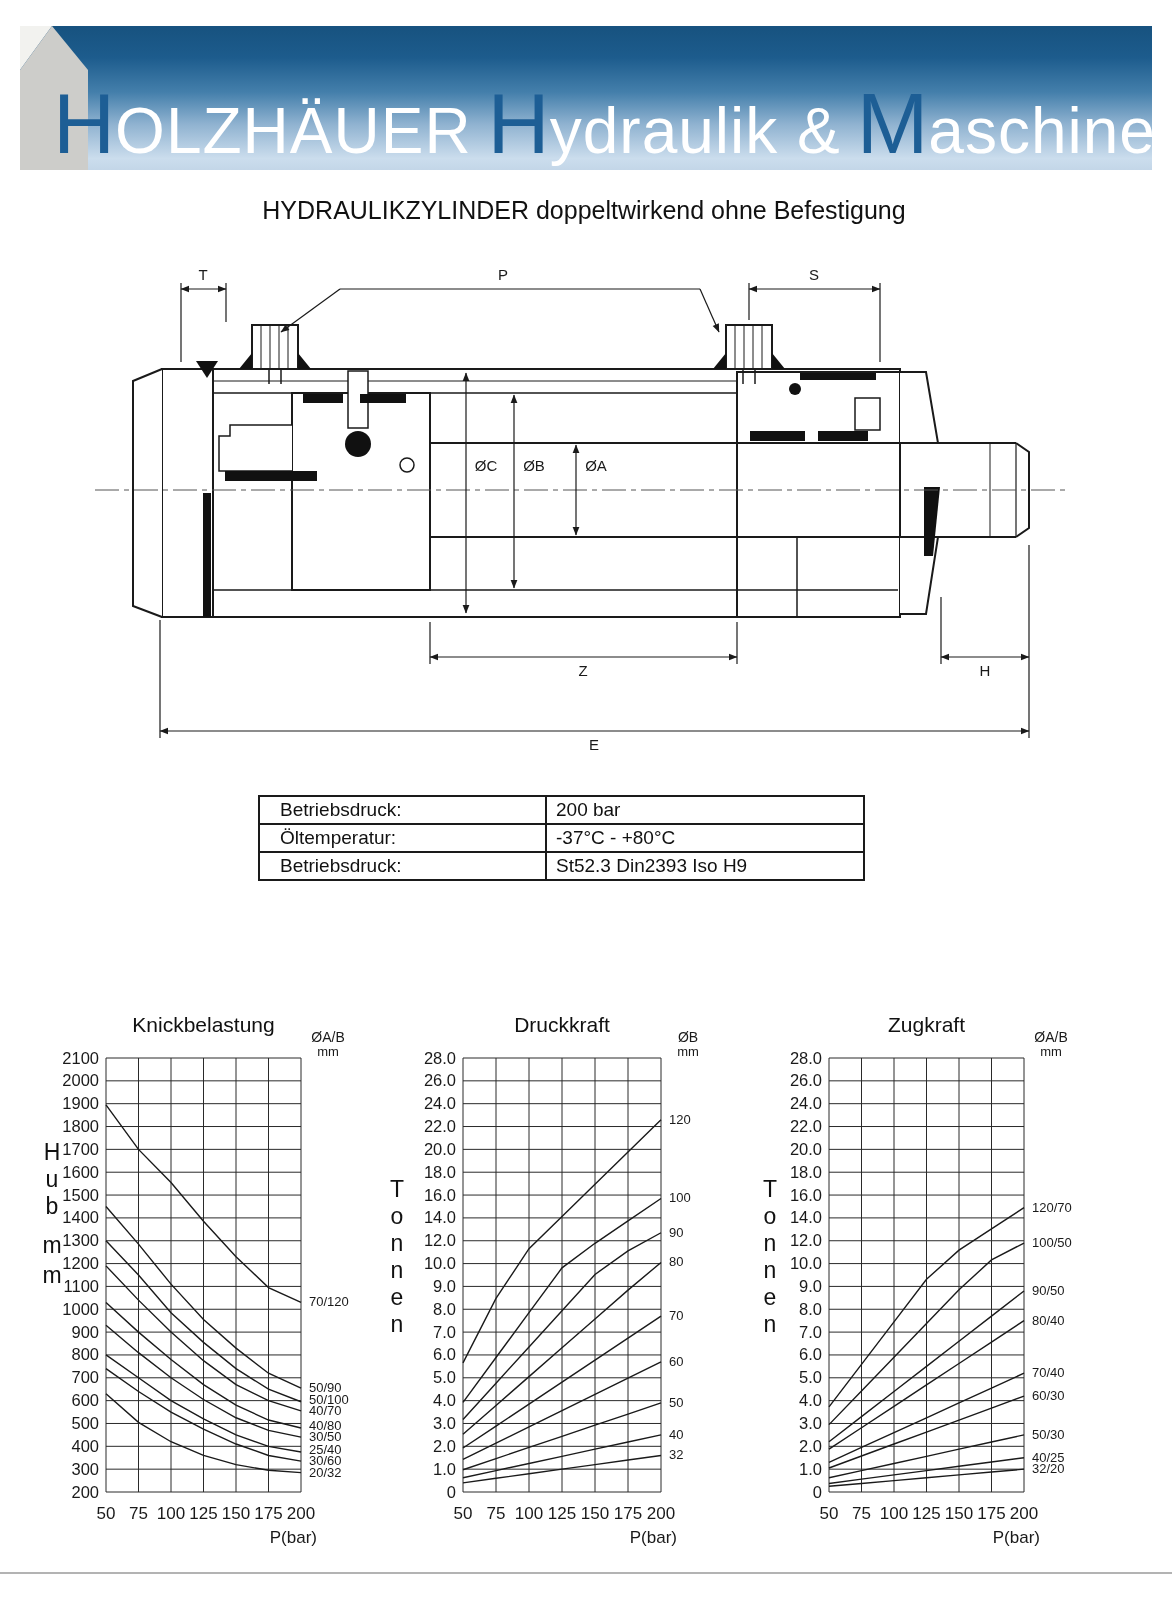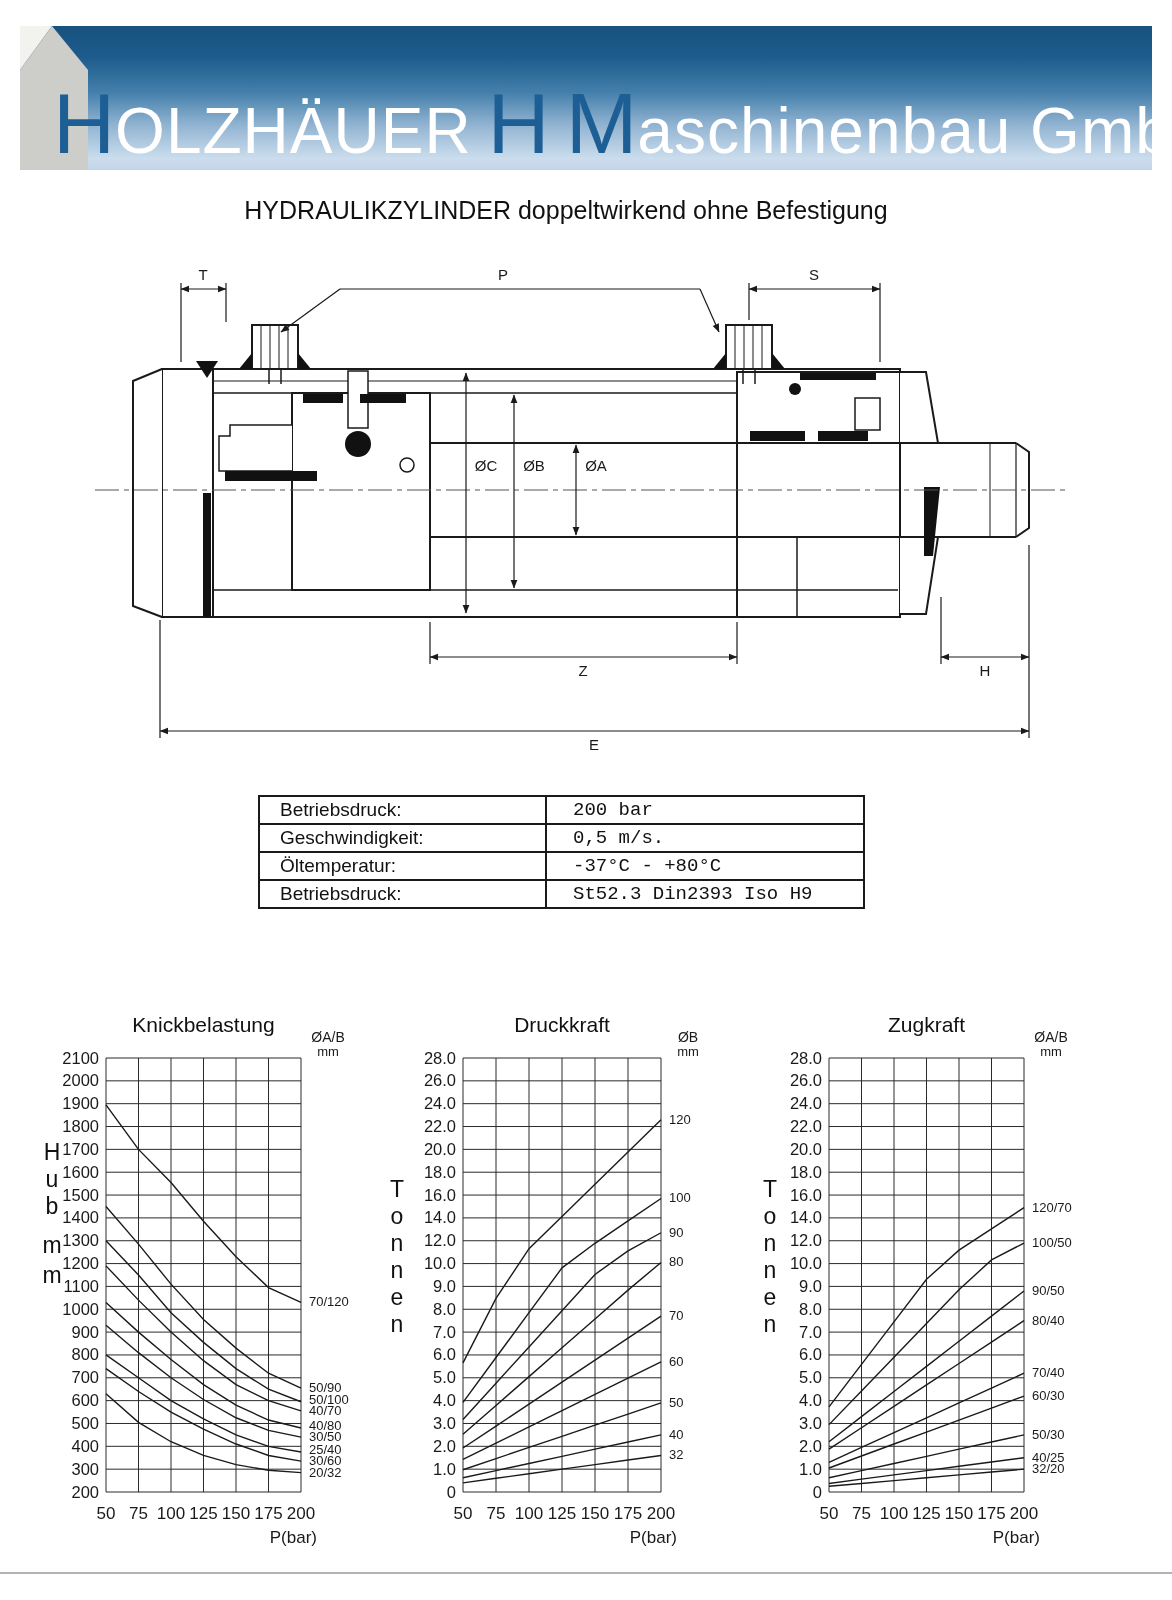--- a/index.html
+++ b/index.html
@@ -9,47 +9,48 @@
   .banner{position:absolute;left:20px;top:26px;width:1132px;height:144px;
     background:linear-gradient(180deg,#17527f 0%,#1d5c8d 22%,#447fab 46%,#8fb2d0 68%,#cbdded 92%,#c3d6e8 100%);}
   .house{position:absolute;left:0;top:0;}
   .logo-text{position:absolute;left:33px;bottom:4px;display:flex;align-items:baseline;
     white-space:nowrap;line-height:1;}
   .logo-text .lg{font-size:86px;color:#1d5e95;font-weight:400;}
   .logo-text .sm{font-size:64px;color:#ffffff;letter-spacing:1px;}
   .logo-text .gap{margin-left:16px;}
   
   .page-title{position:absolute;top:196px;left:0;width:1132px;text-align:center;
-    font-size:25px;color:#111;}
+    font-size:25px;color:#111;padding-left:18px;}
   
   .layer{position:absolute;left:0;top:0;width:1172px;height:1600px;}
   
   .specs{position:absolute;left:258px;top:795px;width:607px;border-collapse:collapse;
     table-layout:fixed;font-size:19px;color:#111;}
   .specs td{border:2px solid #1a1a1a;height:26px;padding:0 0 0 20px;}
-  .specs td.val{padding-left:26px;font-family:Liberation Mono, monospace;}
+  .specs td.val{padding-left:9px;}
   .specs col.c1{width:287px;}
   
   .footer-line{position:absolute;left:0;top:1572px;width:1172px;height:2px;background:#b3b3b3;}
   svg text{font-family:"Liberation Sans",sans-serif;}
 </style>
 </head>
 <body>
 
 <div class="page">
 
   <header class="banner">
     <svg class="house" width="88" height="144" viewBox="0 0 88 144">
       <polygon points="0,0 32,0 0,44" fill="#f2f2ef"></polygon>
       <polygon points="32,0 68,44 68,144 0,144 0,44" fill="#cdcdca"></polygon>
     </svg>
     <div class="logo-text">
       <span class="lg">H</span>
         <span class="sm">OLZHÄUER</span>
       <span class="lg gap">H</span>
+        <span class="sm">ydraulik &amp;</span>
       <span class="lg gap">M</span>
         <span class="sm">aschinenbau GmbH</span>
     </div>
   </header>
 
   <div class="page-title">HYDRAULIKZYLINDER doppeltwirkend ohne Befestigung</div>
 
   <svg class="layer" viewBox="0 0 1172 1600" width="1172" height="1600">
     <defs>
       <marker id="arr" viewBox="0 0 10 10" refX="9.5" refY="5" markerWidth="10" markerHeight="7" orient="auto-start-reverse">
@@ -170,24 +171,20 @@
 
   <table class="specs">
     <colgroup>
         <col class="c1">
         <col>
       </colgroup>
     <tbody>
       <tr>
         <td>Betriebsdruck:</td>
         <td class="val">200 bar</td>
-      </tr>
-      <tr>
-        <td>Geschwindigkeit:</td>
-        <td class="val">0,5 m/s.</td>
       </tr>
       <tr>
         <td>Öltemperatur:</td>
         <td class="val">-37°C - +80°C</td>
       </tr>
       <tr>
         <td>Betriebsdruck:</td>
         <td class="val">St52.3 Din2393 Iso H9</td>
       </tr>
     </tbody>

